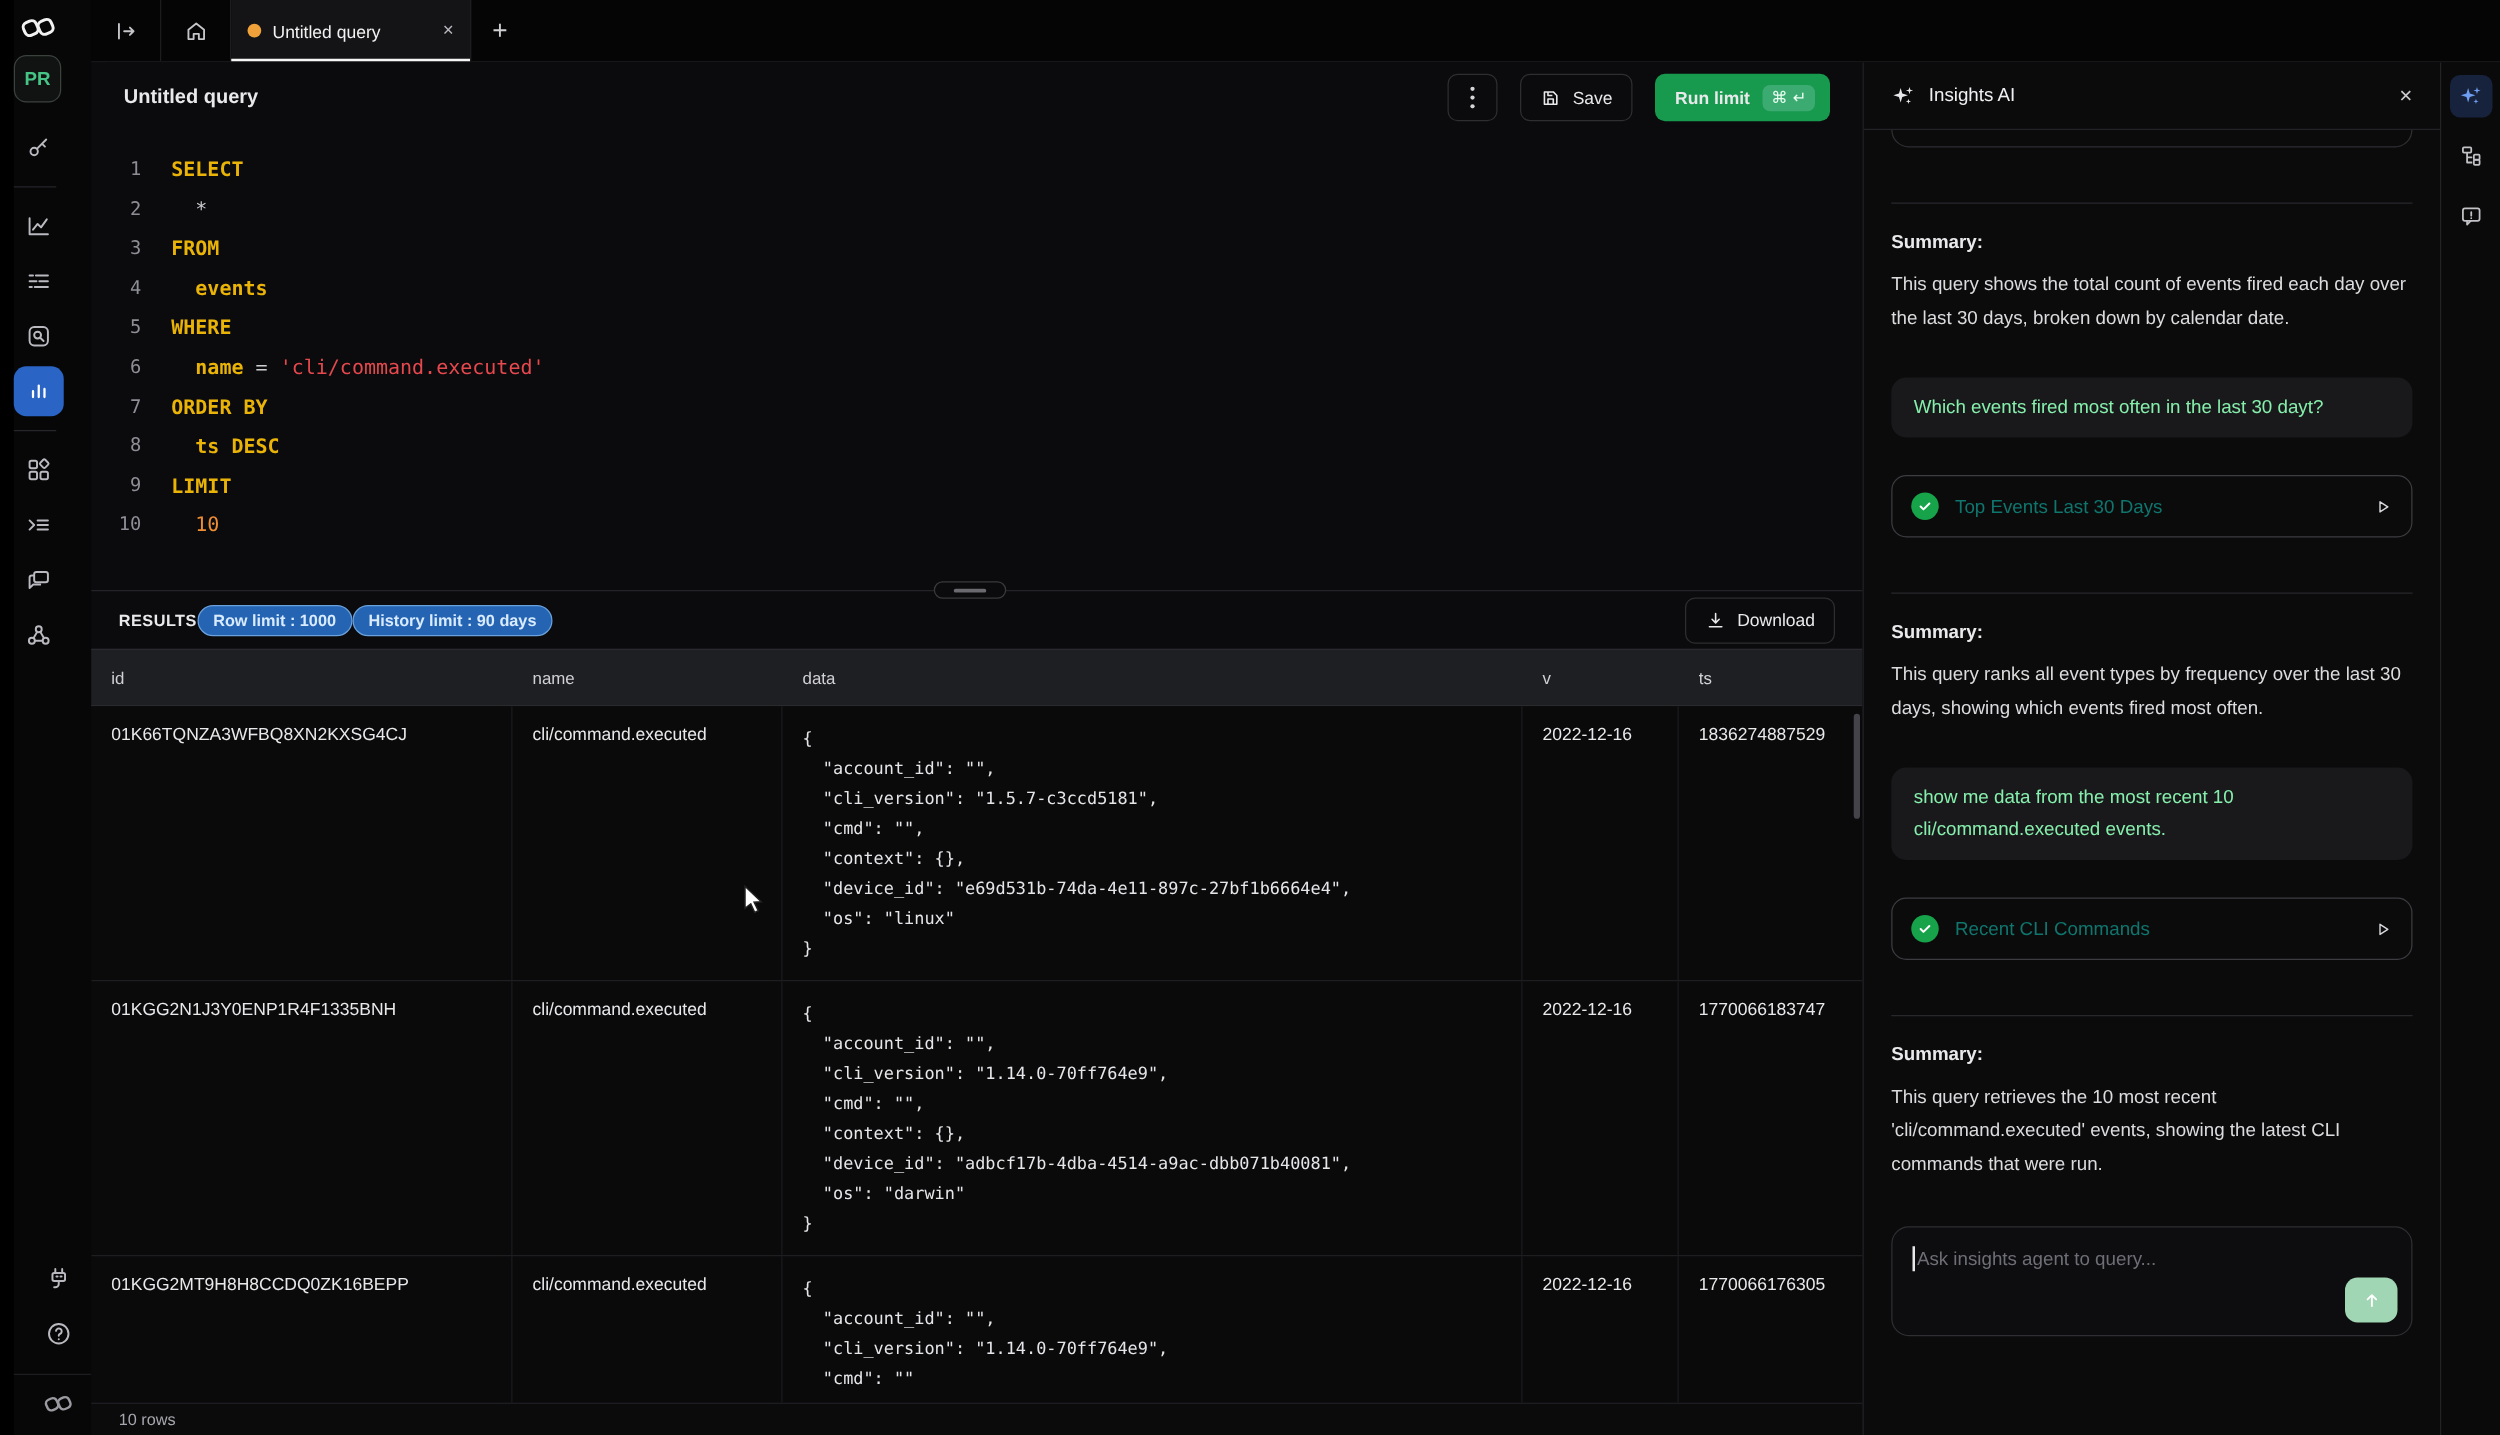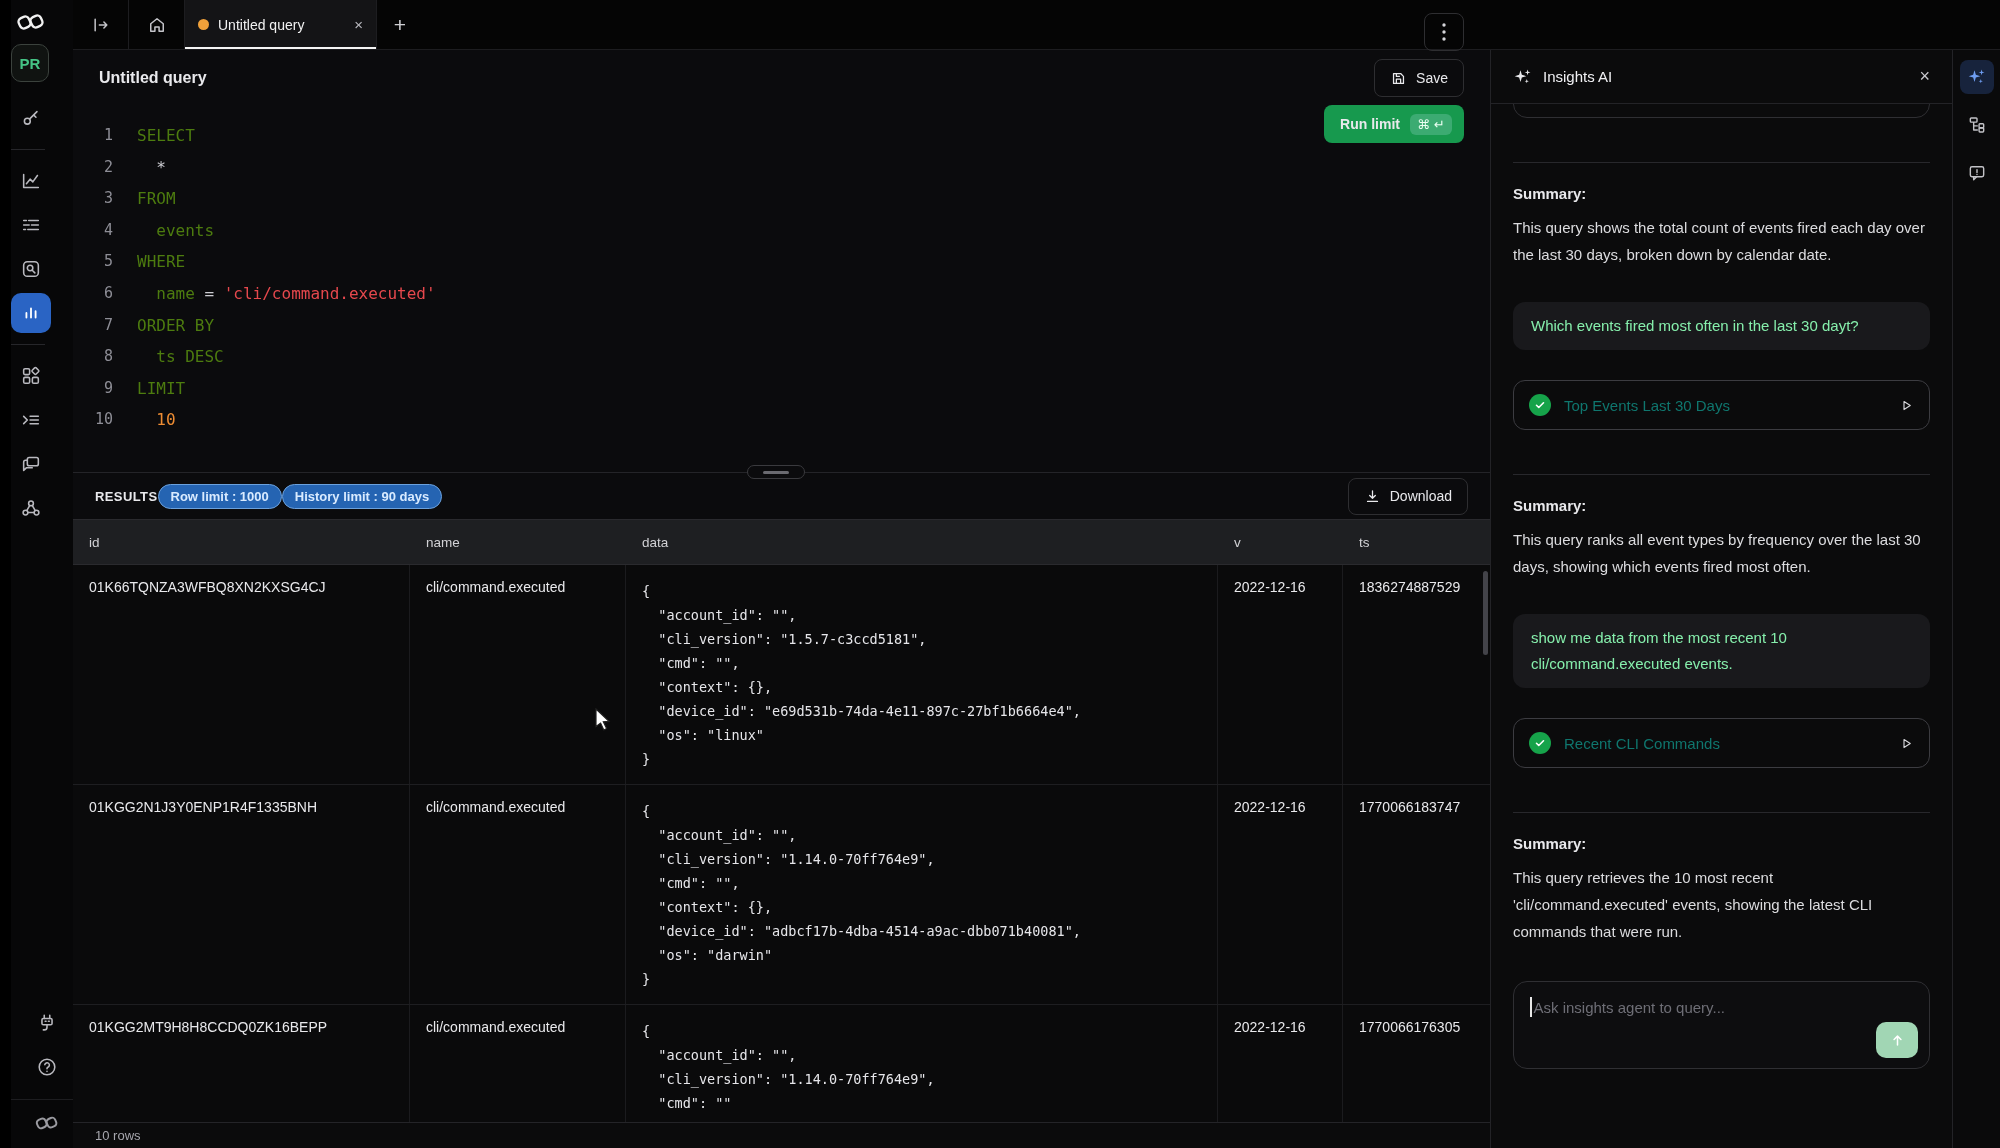--- a/index.html
+++ b/index.html
@@ -34,35 +34,35 @@
   .tab-title { font-size:14px; color:#f2f2f2; white-space:nowrap; }
   .tab-close { margin-left:auto; color:#b9b9bf; font-size:15px; }
   .tab-plus { width:46px; display:flex; align-items:center; justify-content:center;
     font-size:21px; color:#cfcfd3; }
 
   
   .main { position:absolute; left:73px; top:50px; width:1417px; height:1098px;
     background:#0b0b0d; display:flex; flex-direction:column; }
   .query-header { height:56px; display:flex; align-items:center; padding:0 26px; flex:none; }
   .qh-title { font-size:16px; font-weight:bold; }
-  .qh-actions { margin-left:auto; display:flex; align-items:flex-end; gap:8px;flex-direction:column; }
+  .qh-actions { margin-left:auto; display:flex; align-items:flex-end; gap:18px; }
   .btn { height:38px; border:1px solid #2e2e31; border-radius:8px; background:transparent;
     color:#e9e9ec; display:flex; align-items:center; gap:9px; padding:0 15px; font-size:14px; }
   .btn-kebab { width:40px; justify-content:center; padding:0; font-size:16px; color:#d5d5d9; letter-spacing:0; }
   .btn-run { background:#17994e; border:none; font-weight:bold; padding:0 12px 0 16px; gap:10px; }
   .run-badge { background:#3cab72; border-radius:6px; padding:3px 7px; font-size:13px;
     font-family:"DejaVu Sans",sans-serif; font-weight:normal; color:#eafff2; }
 
   
   .editor { height:366px; flex:none; padding-top:14px;
     font-family:"DejaVu Sans Mono",monospace; font-size:16px; line-height:31.6px; }
   .eline { display:flex; }
   .gutter { width:40px; text-align:right; color:#8e8e96; font-size:15px; flex:none; }
   .codeln { padding-left:24px; white-space:pre; }
-  .kw { color:#4d7c0f; } .str { color:#e5484d; } .num { color:#ee8d33; } .plain { color:#cdcdd2; }
+  .kw { color:#eab308;font-weight:bold; } .str { color:#e5484d; } .num { color:#ee8d33; } .plain { color:#cdcdd2; }
 
   
   .splitter { height:1px; background:#242428; position:relative; flex:none; }
   .drag-handle { position:absolute; left:674px; top:-7px; width:58px; height:14px;
     border:1px solid #3a3a3e; border-radius:8px; background:#0b0b0d;
     display:flex; align-items:center; justify-content:center; }
   .drag-handle i { display:block; width:26px; height:3px; background:#6a6a70; border-radius:2px; }
 
   
   .results-bar { height:46px; display:flex; align-items:center; padding:0 22px; flex:none; }

